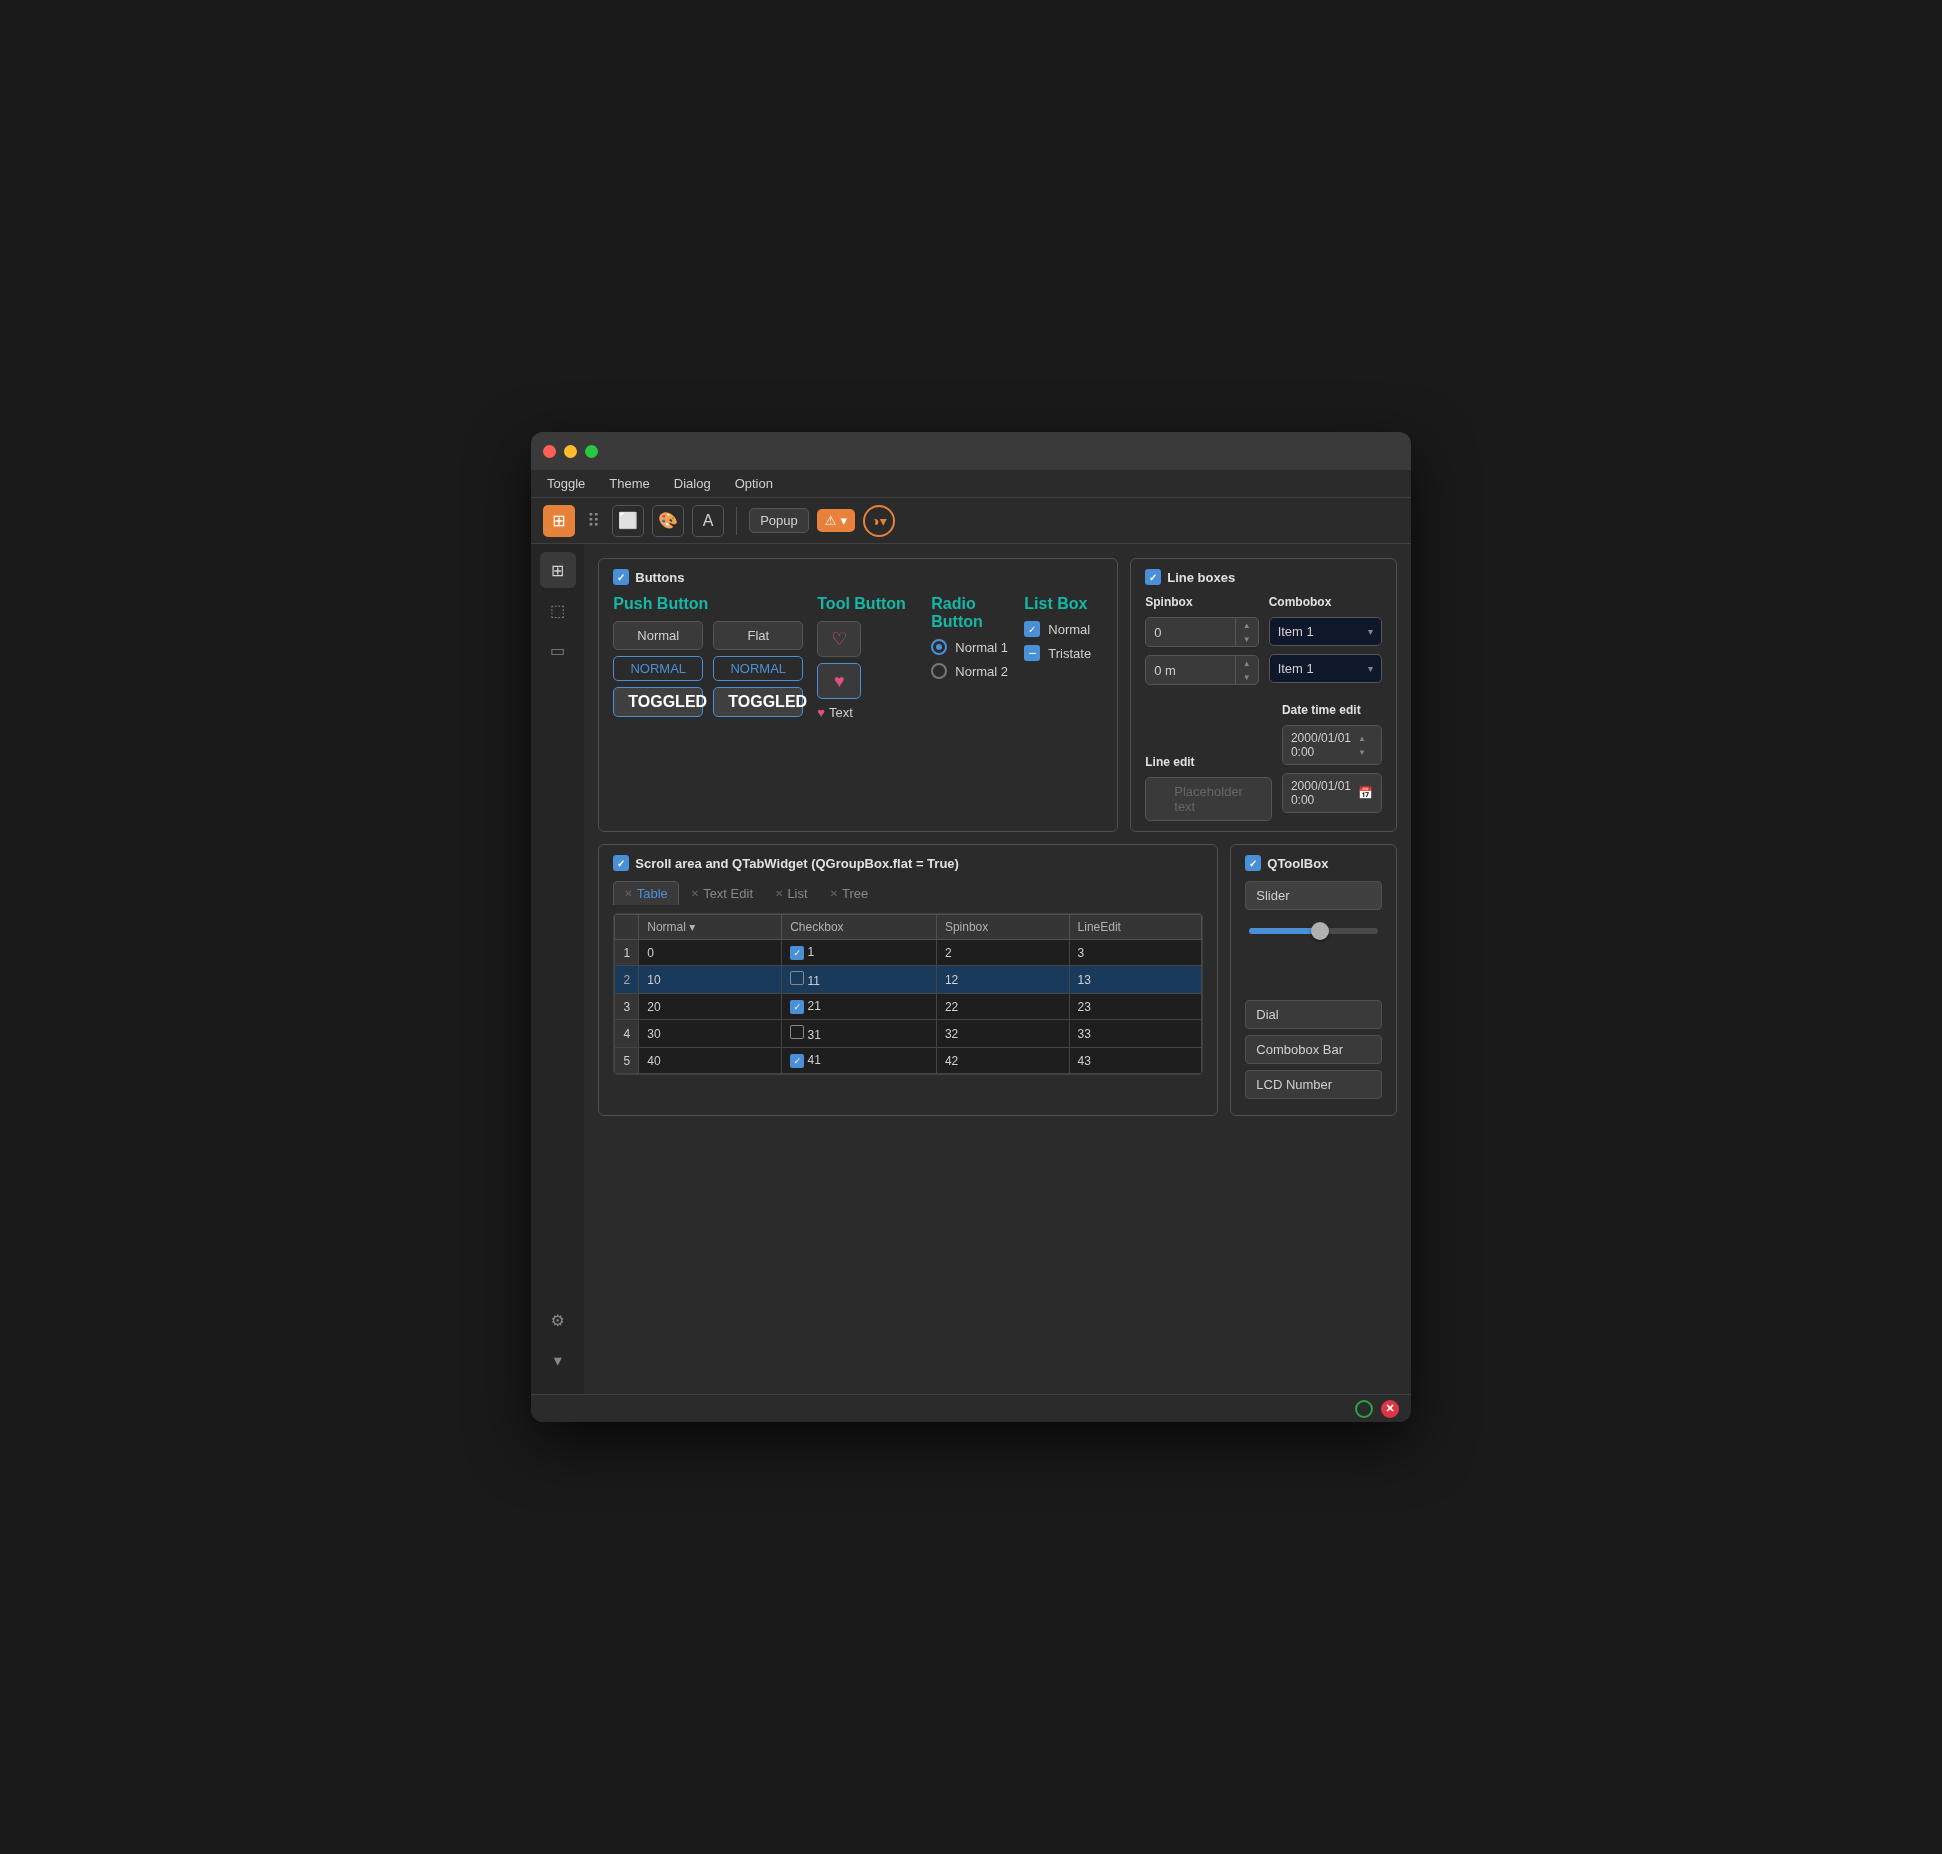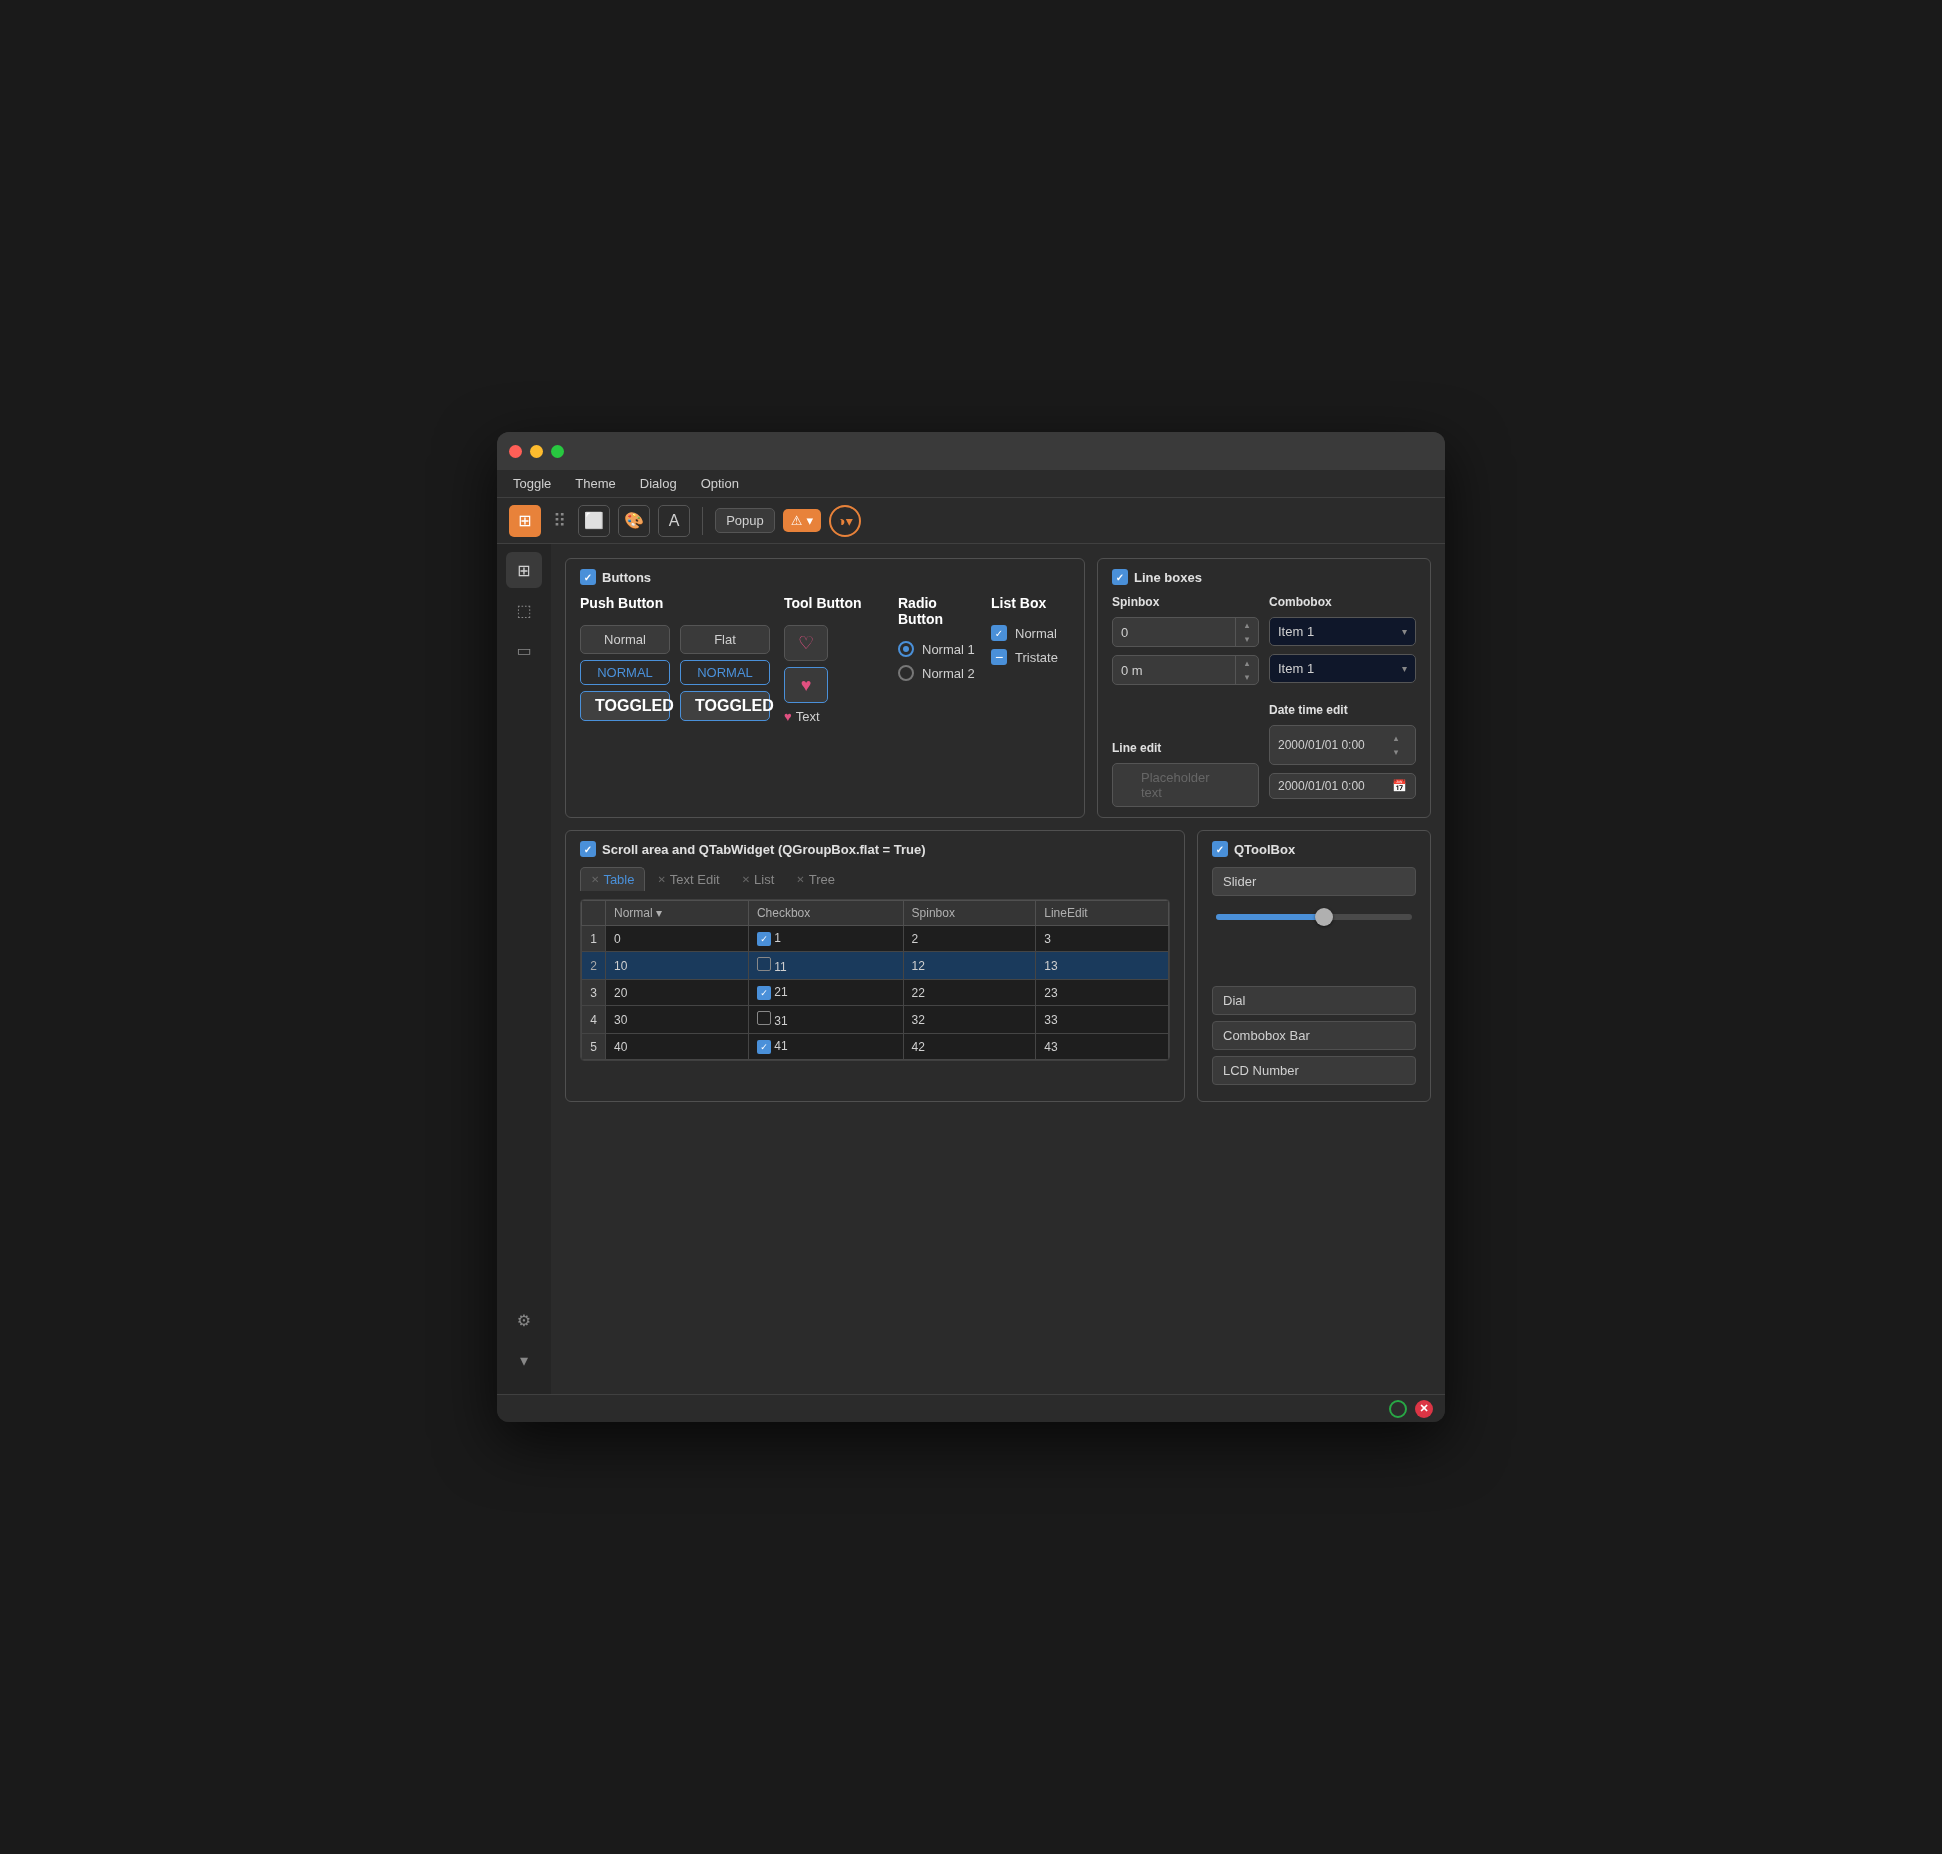--- a/index.html
+++ b/index.html
@@ -7,21 +7,21 @@
       background: #1a1a1a;
       font-family: -apple-system, BlinkMacSystemFont, 'Segoe UI', sans-serif;
       font-size: 13px;
       color: #d0d0d0;
       display: flex;
       justify-content: center;
       align-items: center;
       min-height: 100vh;
     }
     .window {
-      width: 948px;
+      width: 880px;
       background: #2b2b2b;
       border-radius: 12px;
       overflow: hidden;
       box-shadow: 0 20px 60px rgba(0,0,0,0.7);
     }
     
     .titlebar {
       background: #3a3a3a;
       height: 38px;
       display: flex;
@@ -165,22 +165,22 @@
     .buttons-group { flex: 0 0 520px; }
     .linebox-group { flex: 1; }
     
     .btn-sections {
       display: flex; gap: 14px;
     }
     .btn-section {
       flex: 1;
     }
     .btn-section-title {
-      font-weight: 600; font-size: 14px; color: #ffffff;
-      margin-bottom: 14px;
+      font-weight: 600; font-size: 16px; color: #14b8a6;
+      margin-bottom: 8px;
     }
     
     .pb-normal {
       background: #3a3a3a;
       border: 1px solid #555;
       border-radius: 5px;
       padding: 6px 14px;
       color: #d0d0d0;
       cursor: pointer;
       font-size: 13px;

